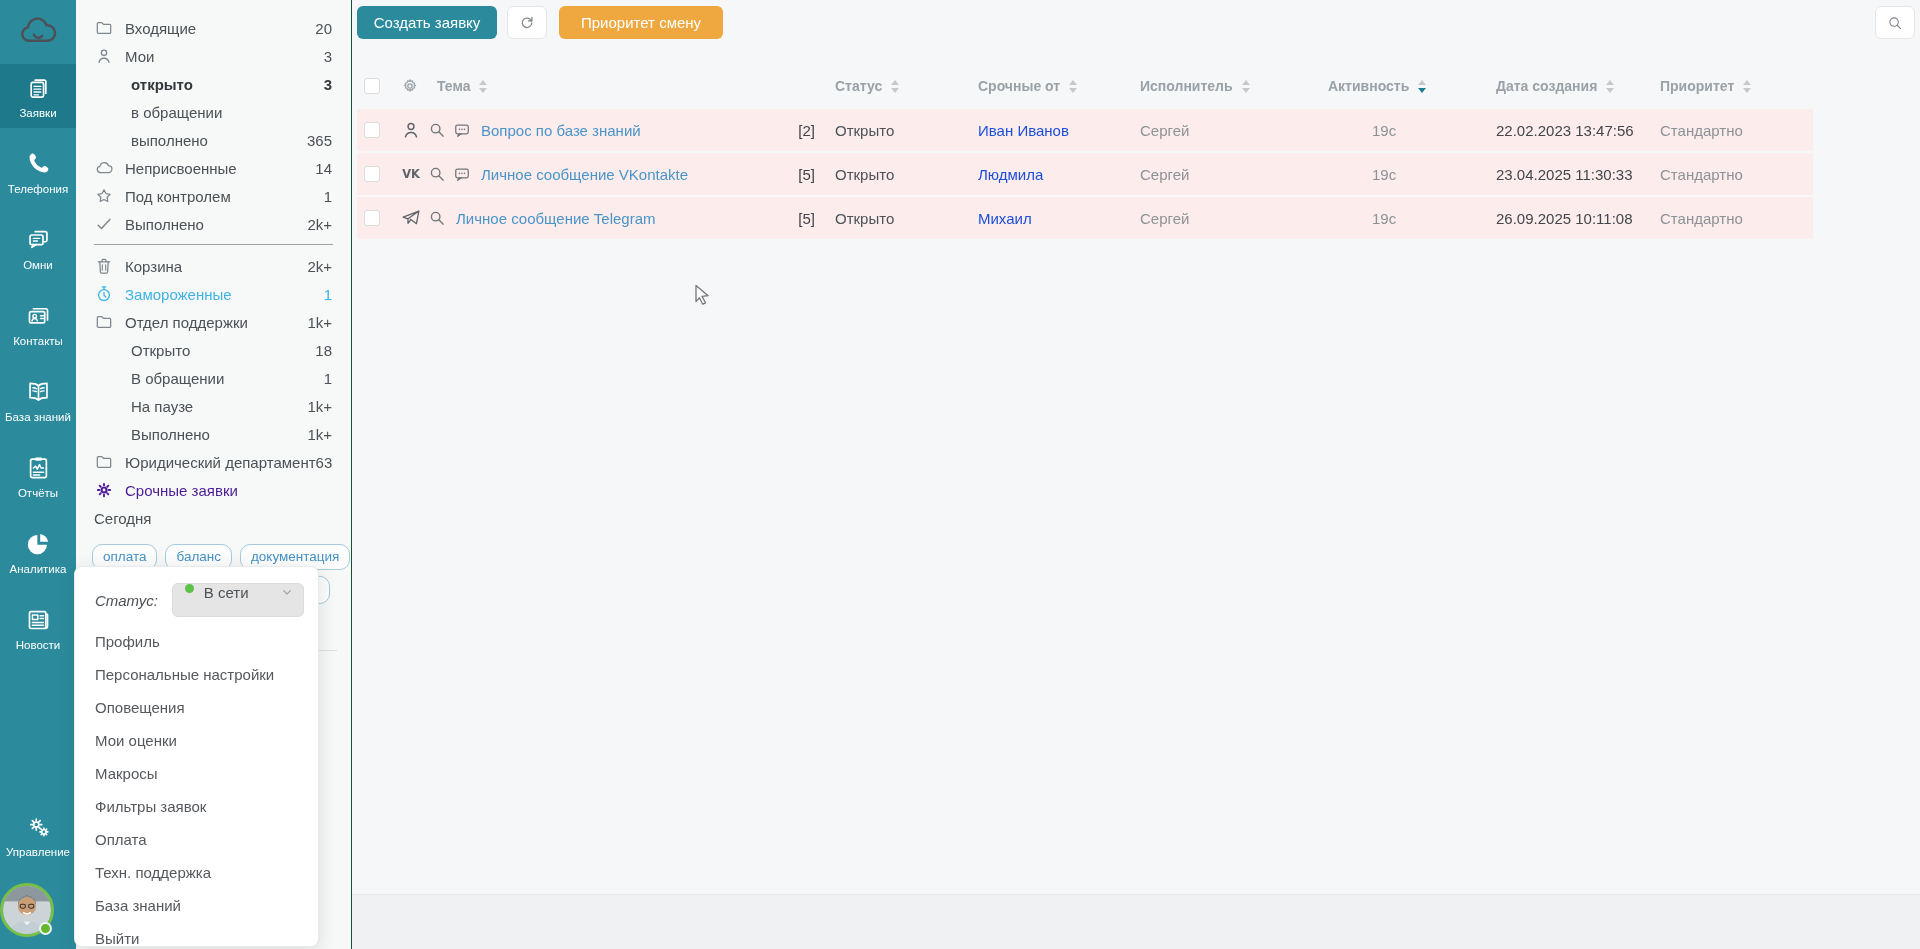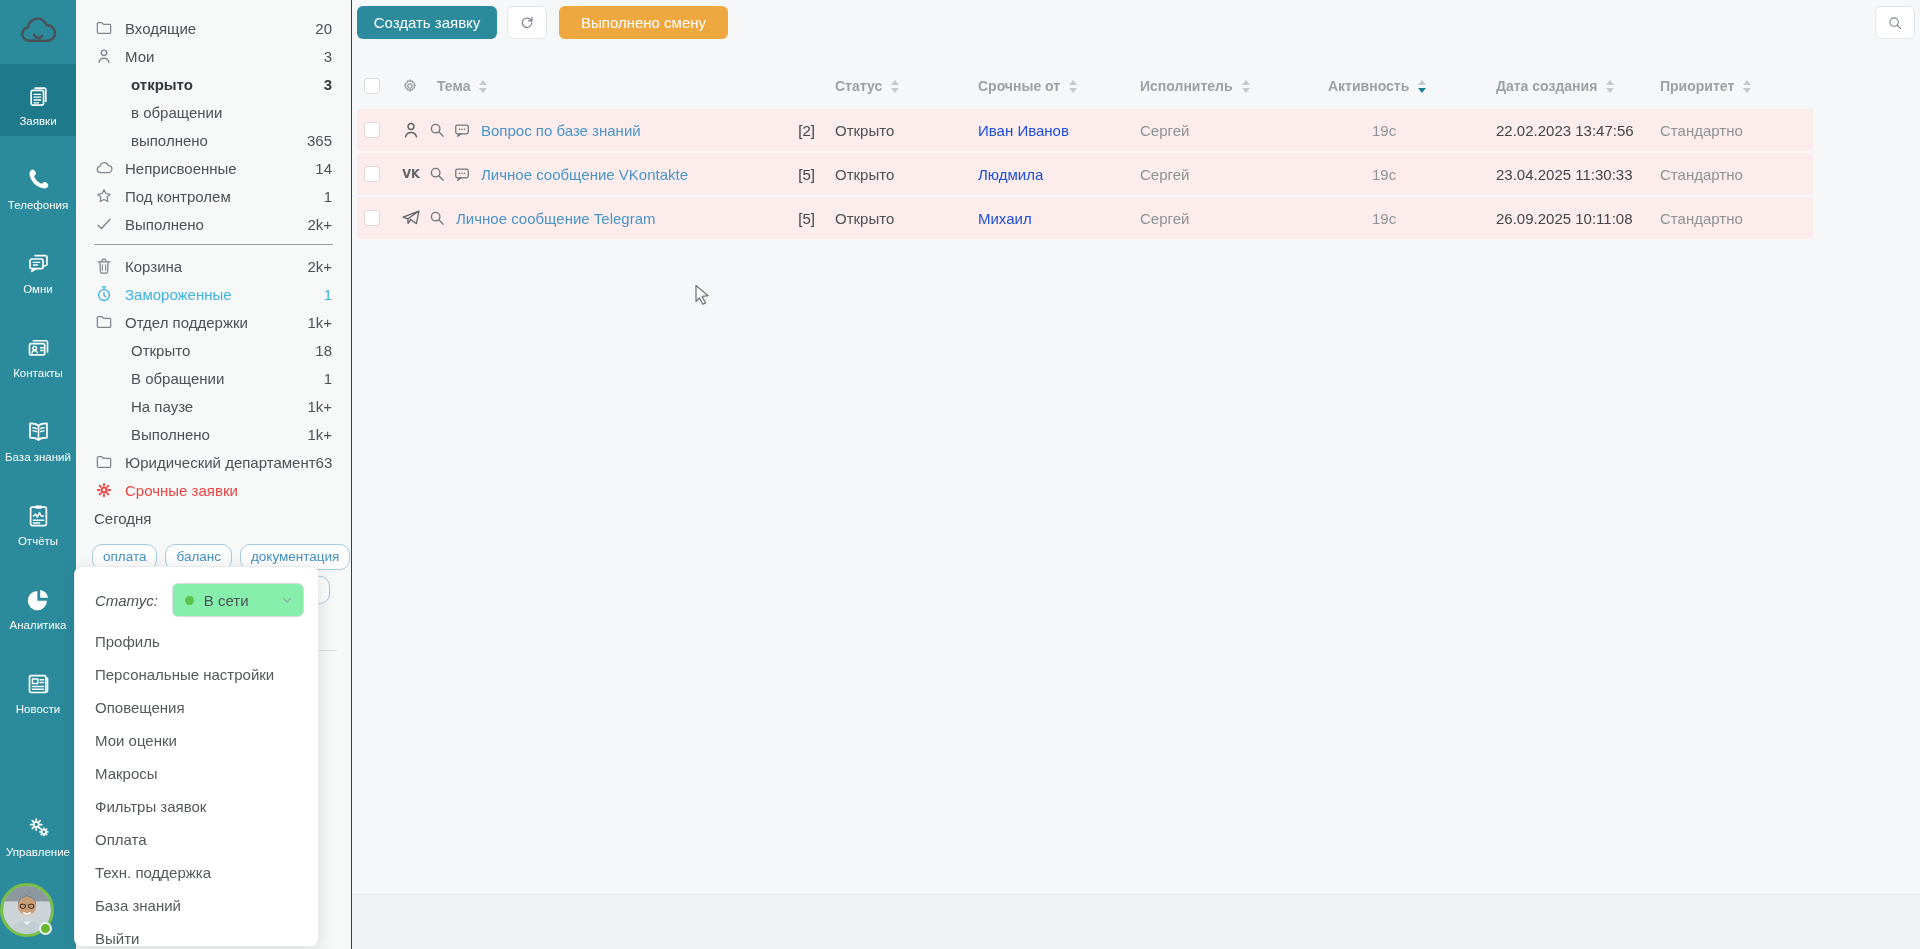--- a/index.html
+++ b/index.html
@@ -15,21 +15,21 @@
 
   
   .rail {
     position:absolute; left:0; top:0; width:76px; height:949px;
     background:#2b8b9c; display:flex; flex-direction:column; align-items:center;
     z-index:2;
   }
   .rail-logo { width:46px; height:46px; margin:10px 0 8px; cursor:pointer; }
   .rail-logo svg { width:100%; height:100%; }
   .rail-item {
-    width:76px; padding:18px 2px 9px; margin-bottom:12px;
+    width:76px; padding:10px 2px 9px; margin-bottom:12px;
     display:flex; flex-direction:column; align-items:center; gap:6px;
     color:#fff; cursor:pointer; text-align:center;
   }
   .rail-item.active { background:#1e7a8b; }
   .rail-item .icn { width:27px; height:27px; color:#fff; }
   .rail-lbl { font-size:11.5px; line-height:12px; white-space:nowrap; }
   .rail-bottom { margin-top:auto; display:flex; flex-direction:column; align-items:flex-start; }
   .avatar {
     position:relative; width:54px; height:54px; border-radius:50%;
     border:3px solid #79bf43; overflow:visible; margin:4px 0 12px; cursor:pointer;
@@ -48,21 +48,21 @@
   }
   .side-item {
     height:28px; display:flex; align-items:center;
     padding:0 19px 0 18px; font-size:15px; color:#4b5156; cursor:pointer; white-space:nowrap;
   }
   .side-item .icn { width:20px; height:20px; color:#7f868c; margin-right:11px; }
   .side-item .cnt { margin-left:auto; }
   .side-item.indent { padding-left:55px; }
   .side-item.bold { font-weight:bold; color:#33383c; }
   .side-item.c-blue, .side-item.c-blue .icn { color:#3fb3e3; }
-  .side-item.c-red, .side-item.c-red .icn { color:#ef4444; }
+  .side-item.c-red, .side-item.c-red .icn { color:#4c1d95; }
   .side-divider { border-top:1px solid #9ba1a5; margin:6px 18px 7px; height:0; }
   .tags-row { display:flex; gap:8px; padding:12px 10px 0 16px; }
   .tag {
     border:1px solid #a6cade; color:#4591c5; background:#fdfdfd;
     border-radius:10px; padding:4px 10px 5px; font-size:13.5px; cursor:pointer; white-space:nowrap;
   }
   .tag.partial { width:238px; height:28px; margin:6px 0 0 16px; padding:0; }
   .side-hr { border-top:1px solid #dcdfe1; margin:46px 14px 0 16px; height:0; }
 
   
@@ -118,22 +118,22 @@
   
   .user-menu {
     position:absolute; left:74px; top:566px; width:245px; height:381px;
     background:#fff; border:1px solid #e9eaeb; border-radius:8px;
     box-shadow:0 4px 18px rgba(40,50,60,.14); z-index:6;
     padding:16px 14px 10px 20px;
   }
   .status-row { display:flex; align-items:center; gap:14px; margin-bottom:8px; }
   .status-label { font-size:15px; color:#4c5257;font-style:italic; }
   .status-select {
-    display:flex; align-items:center; width:138px; height:34px;
-    border:1px solid #d8dcdf; border-radius:6px; background:#86efac;
+    display:flex; width:138px; height:34px;
+    border:1px solid #d8dcdf; border-radius:6px; background:#e5e5e5;
     padding:0 8px 0 12px; cursor:pointer;
   }
   .online-dot { width:9px; height:9px; border-radius:50%; background:#5bc24a; margin-right:10px; }
   .status-value { font-size:15px; color:#4c5257; }
   .chev { width:16px; height:16px; color:#9aa1a7; margin-left:auto; }
   .menu-item { height:33px; display:flex; align-items:center; font-size:15px; color:#55595d; cursor:pointer; }
 
   
   .cursor { position:absolute; left:691px; top:283px; z-index:9; pointer-events:none; }
 </style>
@@ -405,21 +405,21 @@
   <div class="toolbar">
     <button class="btn btn-create">Создать заявку</button>
     <button class="btn btn-icon">
       <span class="icn">
           <svg viewBox="0 0 24 24">
             <path d="M17.8 9.2A6.3 6.3 0 1 0 18.3 12" fill="none" stroke="currentColor" stroke-linecap="round" stroke-linejoin="round" stroke-width="1.7"></path>
             <path d="M18.6 4.6v4.6H14" fill="none" stroke="currentColor" stroke-linecap="round" stroke-linejoin="round" stroke-width="1.7"></path>
           </svg>
         </span>
     </button>
-    <button class="btn btn-endshift">Выполнено смену</button>
+    <button class="btn btn-endshift">Приоритет смену</button>
   </div>
   <button class="btn btn-icon btn-search">
     <span class="icn">
         <svg viewBox="0 0 24 24">
           <circle cx="10.8" cy="10.8" r="5.6" fill="none" stroke="currentColor" stroke-linecap="round" stroke-linejoin="round" stroke-width="1.5"></circle>
           <path d="M15 15l4.4 4.4" fill="none" stroke="currentColor" stroke-linecap="round" stroke-linejoin="round" stroke-width="1.5"></path>
         </svg>
       </span>
   </button>
 

